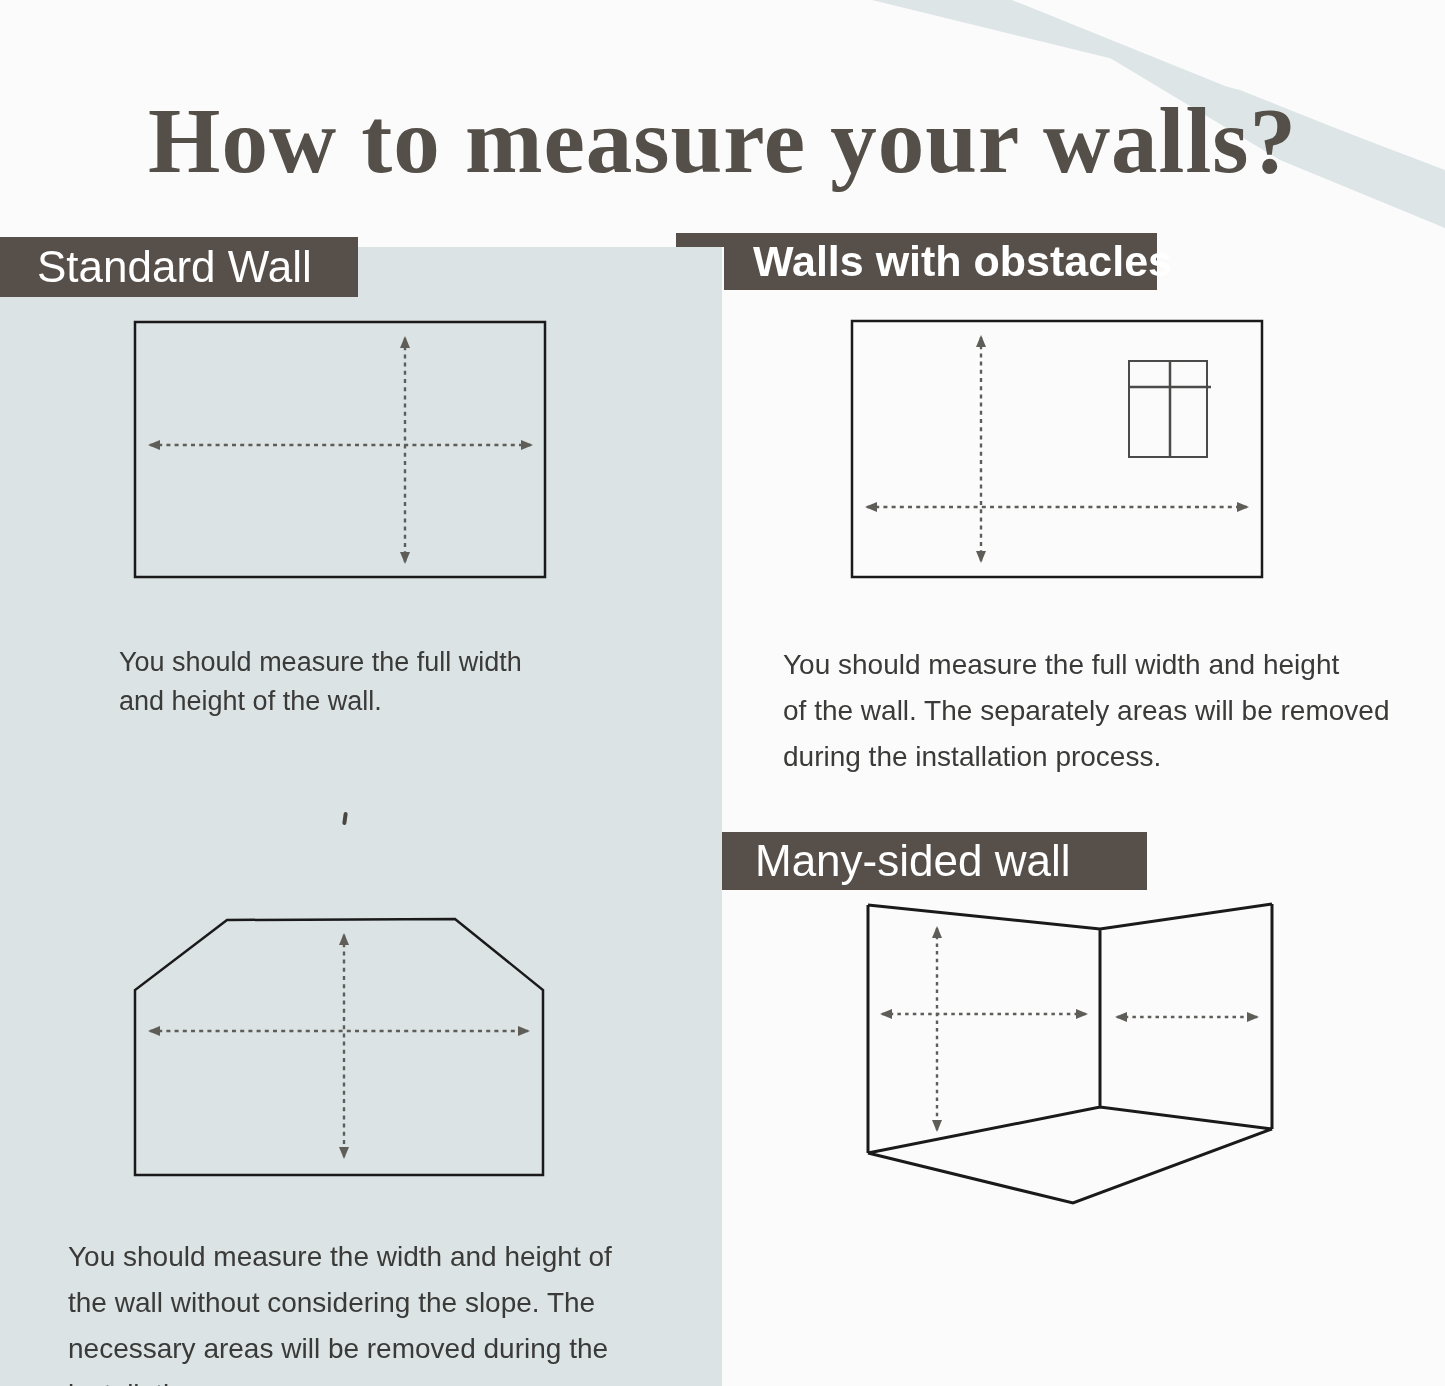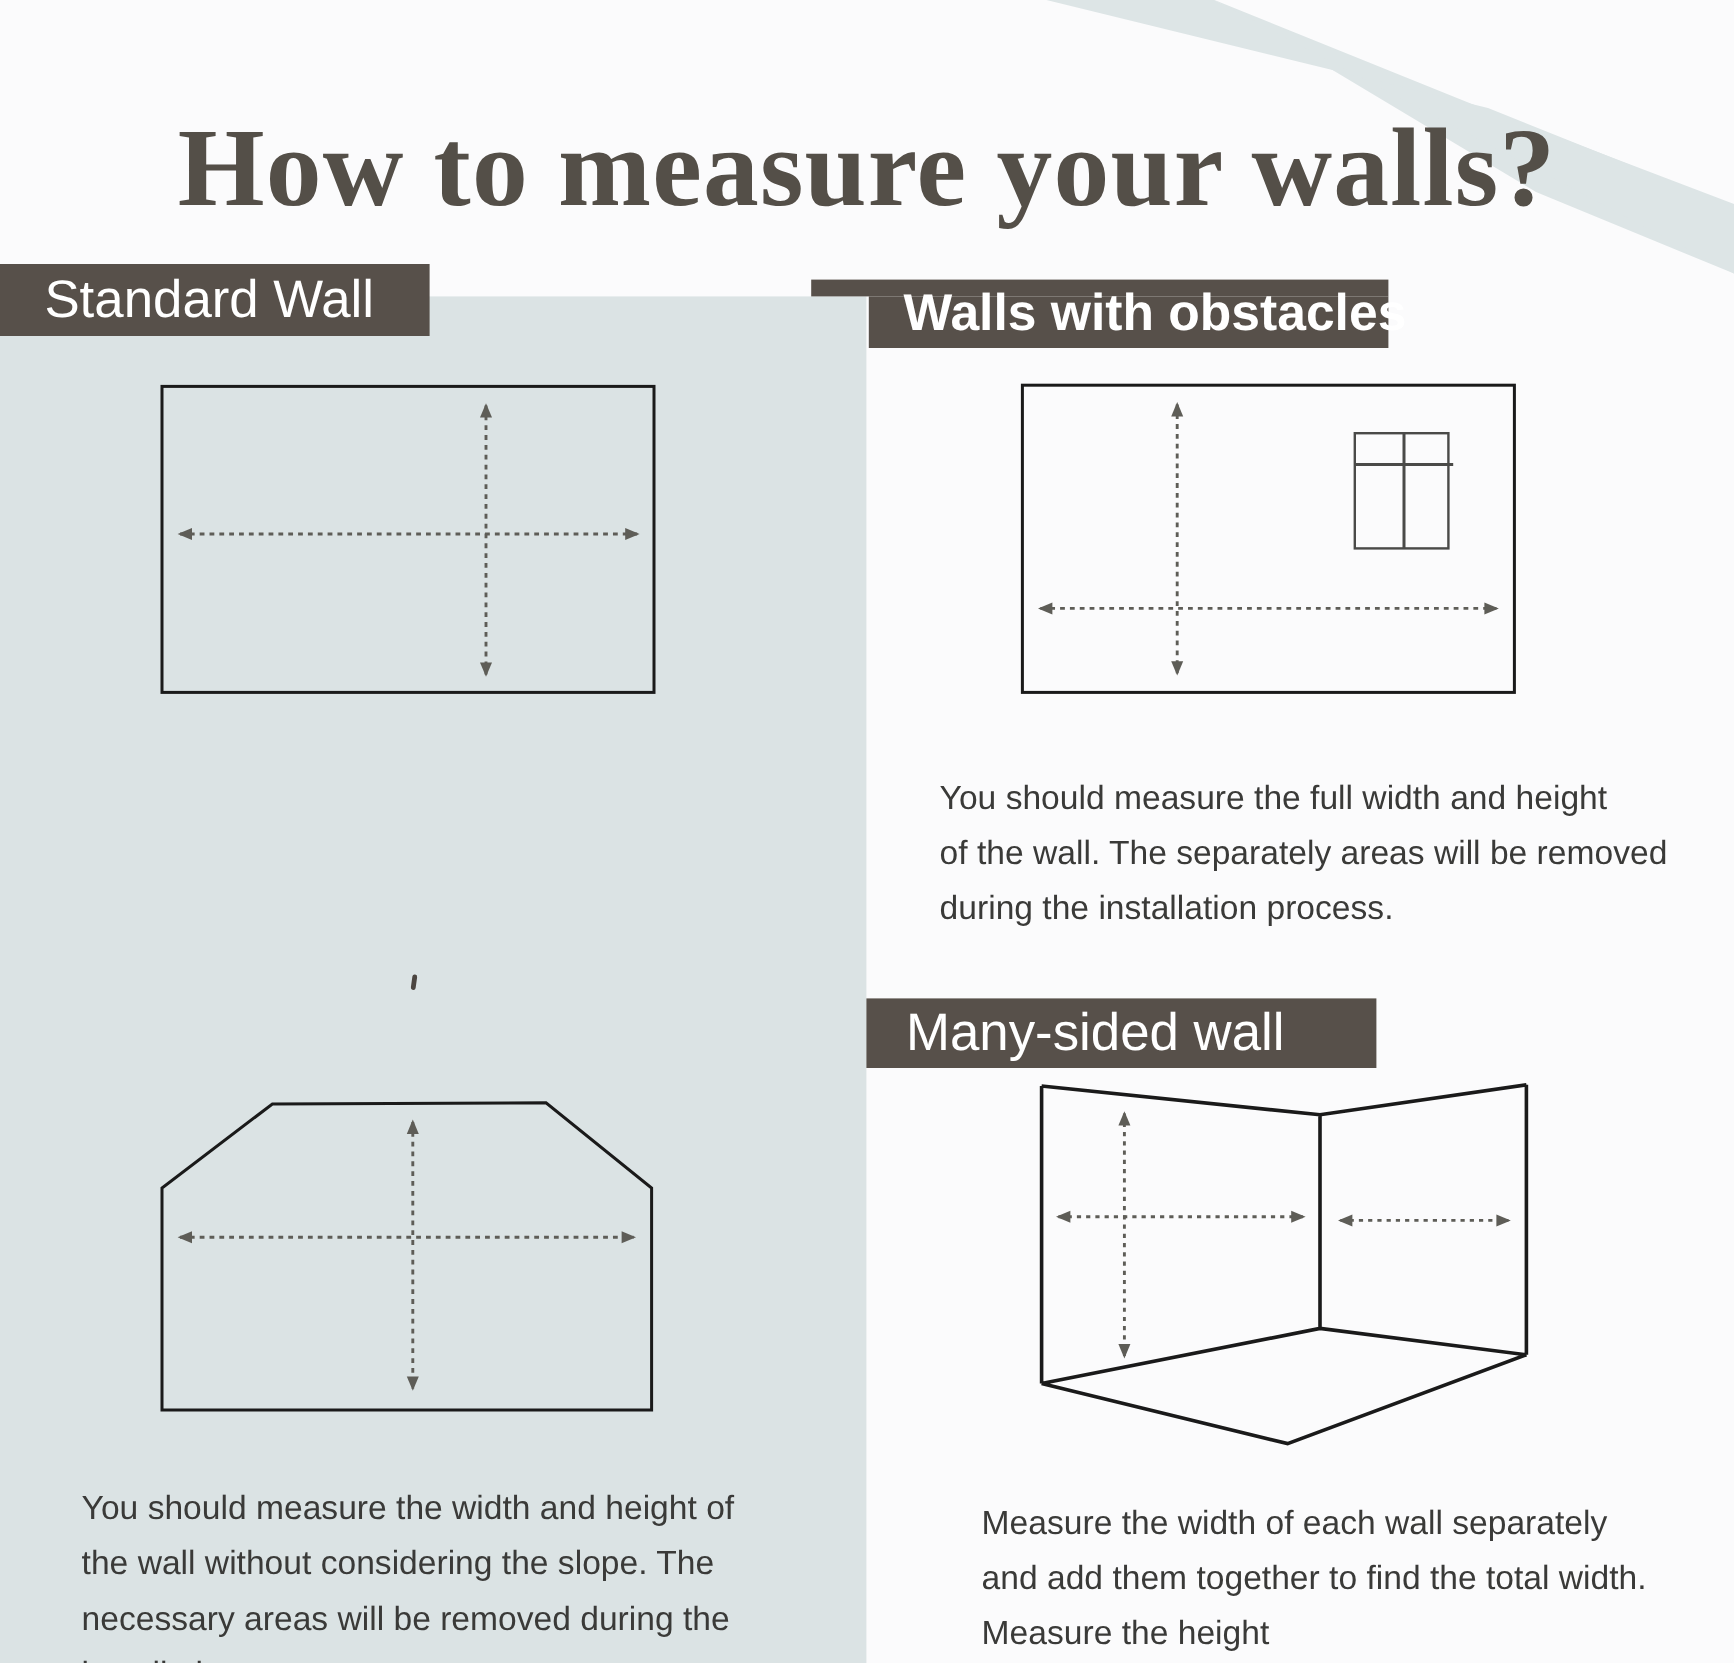--- a/index.html
+++ b/index.html
@@ -15,21 +15,21 @@
   }
   .title {
     position:absolute; left:0; top:26px; width:100%; text-align:center;
     font-family:Liberation Serif, serif; font-size:93px; line-height:1.15;
     color:#544f48; z-index:3; letter-spacing:1px;
   }
   .hdr { position:absolute; background:#57504a; z-index:4; }
   .hdr-label {
     display:block; color:#ffffff; font-size:44px; white-space:nowrap;
   }
-  .hdr-standard { left:0; top:220px; width:358px; height:60px; }
+  .hdr-standard { left:0; top:237px; width:358px; height:60px; }
   .hdr-standard .hdr-label { padding-left:37px; line-height:60px; }
   .hdr-sloping { left:0; top:831px; width:355px; height:59px; }
   .hdr-sloping .hdr-label { padding-left:62px; line-height:59px; }
   .hdr-many { left:722px; top:832px; width:425px; height:58px; }
   .hdr-many .hdr-label { padding-left:33px; line-height:58px; }
   .hdr-obstacles { left:676px; top:233px; width:481px; height:57px; background:transparent; }
   .hdr-obstacles .strip { position:absolute; left:0; top:0; width:481px; height:14px; background:#57504a; }
   .hdr-obstacles .main  { position:absolute; left:48px; top:14px; width:433px; height:43px; background:#57504a; }
   .hdr-obstacles .hdr-label { position:absolute; left:77px; top:0; height:57px; line-height:57px; font-size:43px;font-weight:bold; }
   .diagram { position:absolute; z-index:2; }
@@ -74,20 +74,22 @@
     <defs>
       <marker id="ah1" markerUnits="userSpaceOnUse" markerWidth="14" markerHeight="14" refX="11" refY="6" orient="auto-start-reverse">
         <path d="M1,1 L13,6 L1,11 Z" fill="#5e5d57"></path>
       </marker>
     </defs>
     <rect x="15" y="17" width="410" height="255" fill="none" stroke="#1a1a1a" stroke-width="2.5"></rect>
     <line x1="285" y1="33" x2="285" y2="257" stroke="#5e5d57" stroke-width="2.4" stroke-dasharray="4 4.2" marker-start="url(#ah1)" marker-end="url(#ah1)"></line>
     <line x1="30" y1="140" x2="411" y2="140" stroke="#5e5d57" stroke-width="2.4" stroke-dasharray="4 4.2" marker-start="url(#ah1)" marker-end="url(#ah1)"></line>
   </svg>
 
+  <p class="desc desc-standard">You should measure the full width
+and height of the wall.</p>
 
   <div class="hdr hdr-obstacles">
     <div class="strip"></div>
     <div class="main"></div>
     <span class="hdr-label">Walls with obstacles</span>
   </div>
 
   <svg class="diagram dg-obstacles" width="440" height="285" viewBox="0 0 440 285" xmlns="http://www.w3.org/2000/svg">
     <defs>
       <marker id="ah2" markerUnits="userSpaceOnUse" markerWidth="14" markerHeight="14" refX="11" refY="6" orient="auto-start-reverse">
@@ -135,17 +137,14 @@
     </defs>
 
     <path d="M18,10 L250,34 L422,9 M250,34 L250,212 M18,10 L18,258 M422,9 L422,234
              M18,258 L250,212 L422,234 M18,258 L223,308 L422,234" fill="none" stroke="#1a1a1a" stroke-width="3" stroke-linejoin="miter"></path>
 
     <line x1="87" y1="33" x2="87" y2="235" stroke="#5e5d57" stroke-width="2.4" stroke-dasharray="3.5 4.2" marker-start="url(#ah4)" marker-end="url(#ah4)"></line>
     <line x1="32" y1="119" x2="236" y2="119" stroke="#5e5d57" stroke-width="2.4" stroke-dasharray="3.5 4.2" marker-start="url(#ah4)" marker-end="url(#ah4)"></line>
     <line x1="267" y1="122" x2="407" y2="122" stroke="#5e5d57" stroke-width="2.4" stroke-dasharray="3.5 4.2" marker-start="url(#ah4)" marker-end="url(#ah4)"></line>
   </svg>
 
-  <p class="desc desc-many">Measure the width of each wall separately
-and add them together to find the total width.
-Measure the height</p>
 
 </div>
 
 </body></html>

